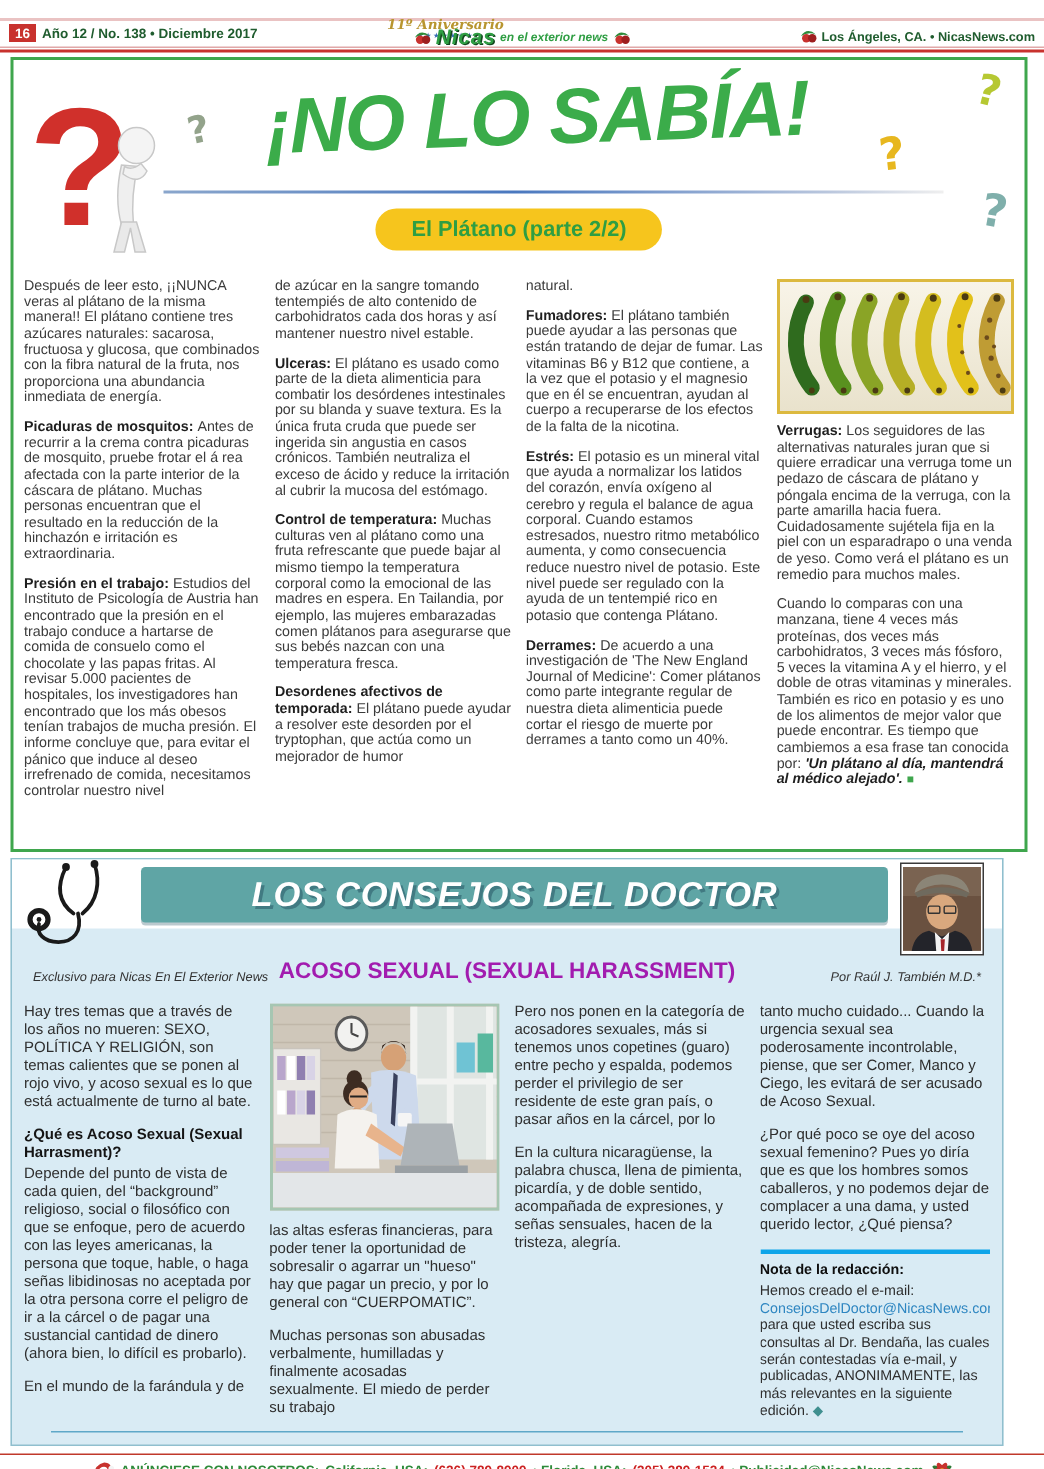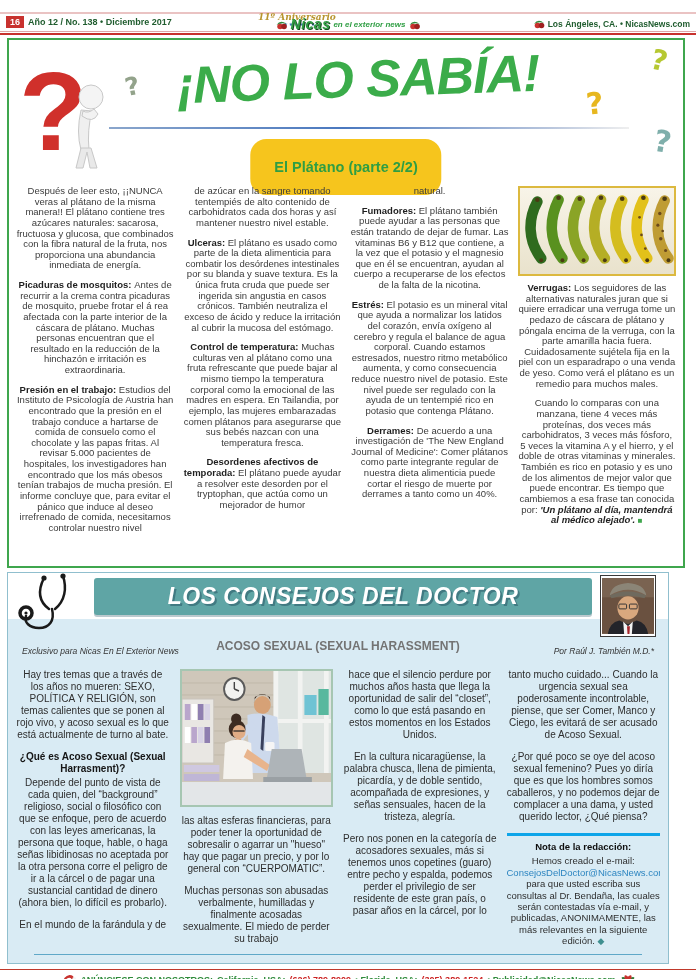--- a/index.html
+++ b/index.html
@@ -24,38 +24,38 @@
   
   .a1{position:absolute;top:27px;left:7px;width:678px;height:530px;border:2px solid #3fa64d;background:#fff;box-sizing:border-box;}
   .qfig{position:absolute;left:10px;top:14px;}
   .qm{position:absolute;font-weight:bold;font-family:"DejaVu Sans",sans-serif;}
   .qm-left{left:116px;top:32px;font-size:25px;color:#93a38b;transform:rotate(-12deg);}
   .qm-lime{right:16px;top:4px;font-size:28px;color:#b6c832;transform:rotate(14deg);}
   .qm-gold{right:80px;top:46px;font-size:30px;color:#e7b71f;transform:rotate(-6deg);}
   .qm-teal{right:12px;top:84px;font-size:30px;color:#7fafab;transform:rotate(10deg);}
   .a1-title{position:absolute;top:12px;left:118px;width:462px;margin:0;text-align:center;font-size:52px;font-style:italic;font-weight:bold;color:#3bac4a;letter-spacing:-1px;line-height:1.05;transform:rotate(-2deg);}
   .a1-underline{position:absolute;top:87px;left:100px;width:520px;height:2px;background:linear-gradient(90deg,#8aa6cc,#4a78bf 45%,#b9c6dd 85%,#efefef);}
-  .a1-pill{position:absolute;top:99px;left:50%;transform:translateX(-50%);background:#f6c51d;color:#2f9e43;font-weight:bold;font-size:14.5px;padding:20px 24px;border-radius:16px;white-space:nowrap;}
+  .a1-pill{position:absolute;top:99px;left:50%;transform:translateX(-50%);background:#f6c51d;color:#2f9e43;font-weight:bold;font-size:14.5px;padding:6px 24px;border-radius:16px;white-space:nowrap;}
   .a1-cols{position:absolute;top:146px;left:7px;right:7px;bottom:5px;display:flex;gap:9px;font-size:9.5px;line-height:1.12;color:#3b3b3b;overflow:hidden;}
-  .col{flex:1;overflow:hidden;min-width:0;text-align:center;}
+  .col{flex:1;overflow:hidden;min-width:0;}
   .a1-cols p{margin:0 0 9px;}
   .a1-cols b{color:#1f1f1f;}
   .banana-img{display:block;width:100%;height:90px;border:2px solid #dcb93f;background:linear-gradient(180deg,#f8f4e8,#e9e2cc);box-sizing:border-box;margin-bottom:7px;}
   .quote-tail{font-style:italic;}
   .endmark-green{color:#3fa64d;font-size:8px;}
 
   
   .a2{position:absolute;top:561px;left:7px;width:662px;height:392px;border:1px solid #90bfce;background:#d9ebf4;box-sizing:border-box;}
   .a2-topstrip{position:absolute;top:0;left:0;right:0;height:46px;background:#fff;}
   .steth{position:absolute;left:6px;top:0;}
   .a2-banner{position:absolute;left:86px;top:5px;width:498px;height:37px;background:#5fa5a5;border-radius:3px;color:#fff;font-weight:bold;font-style:italic;font-size:23px;text-align:center;line-height:37px;letter-spacing:.5px;text-shadow:2px 2px 0 rgba(35,80,95,.5);box-shadow:0 2px 0 rgba(60,100,115,.35);}
   .doc-photo{position:absolute;right:12px;top:2px;width:56px;height:62px;border:1px solid #3a3a3a;background:#fff;padding:1px;box-sizing:border-box;}
   .a2-subrow{position:absolute;top:66px;left:14px;right:14px;height:22px;}
   .a2-exclusive{position:absolute;left:0;top:7px;font-style:italic;font-size:8.5px;color:#333;}
-  .a2-headline{position:absolute;left:50%;transform:translateX(-50%);top:0;font-weight:bold;font-size:12px;color:#737373;white-space:nowrap;}
+  .a2-headline{position:absolute;left:50%;transform:translateX(-50%);top:0;font-weight:bold;font-size:15px;color:#a21caf;white-space:nowrap;}
   .a2-byline{position:absolute;right:0;top:7px;font-style:italic;font-size:8.5px;color:#333;}
   .a2-cols{position:absolute;top:96px;left:8px;right:8px;bottom:14px;display:flex;gap:10px;font-size:10px;line-height:1.2;color:#2e2e2e;overflow:hidden;}
   .a2-cols p{margin:0 0 10px;}
   .a2-heading{font-weight:bold;color:#151515;margin:0 0 2px !important;}
   .office-img{display:block;width:100%;height:138px;border:2px solid #a6c6b2;box-sizing:border-box;margin-bottom:8px;background:#cfc7ba;}
   .note{border-top:3px solid #0ea5e9;margin-top:4px;padding-top:5px;font-size:9.5px;}
   .note-title{font-weight:bold;color:#0e0e0e;margin:0 0 3px !important;}
   .note-link{color:#2e86c1;display:block;text-decoration:none;}
   .endmark-teal{color:#3f8f8f;font-size:9px;}
   .a2-bottomline{position:absolute;left:26px;right:26px;bottom:8px;height:1px;background:#5fa8c8;}
@@ -280,23 +280,22 @@
           <polygon points="96,78 128,78 133,106 91,106" fill="#aeb4b8"></polygon>
           <rect x="87" y="106" width="52" height="5" fill="#9aa0a4"></rect>
           <rect x="0" y="111" width="160" height="23" fill="#e3e6e8"></rect>
           <rect x="2" y="94" width="38" height="7" fill="#cfc8e0"></rect>
           <rect x="2" y="103" width="38" height="7" fill="#bfb6d6"></rect>
         </svg>
         <p>las altas esferas financieras, para poder tener la oportunidad de sobresalir o agarrar un "hueso" hay que pagar un precio, y por lo general con “CUERPOMATIC”.</p>
         <p>Muchas personas son abusadas verbalmente, humilladas y finalmente acosadas sexualmente. El miedo de perder su trabajo</p>
       </div>
       <div class="col">
-        <p>hace que el silencio perdure por muchos años hasta que llega la oportunidad de salir del “closet”, como lo que está pasando en estos momentos en los Estados Unidos.</p>
+        <p>Pero nos ponen en la categoría de acosadores sexuales, más si tenemos unos copetines (guaro) entre pecho y espalda, podemos perder el privilegio de ser residente de este gran país, o pasar años en la cárcel, por lo</p>
         <p>En la cultura nicaragüense, la palabra chusca, llena de pimienta, picardía, y de doble sentido, acompañada de expresiones, y señas sensuales, hacen de la tristeza, alegría.</p>
-        <p>Pero nos ponen en la categoría de acosadores sexuales, más si tenemos unos copetines (guaro) entre pecho y espalda, podemos perder el privilegio de ser residente de este gran país, o pasar años en la cárcel, por lo</p>
       </div>
       <div class="col">
         <p>tanto mucho cuidado... Cuando la urgencia sexual sea poderosamente incontrolable, piense, que ser Comer, Manco y Ciego, les evitará de ser acusado de Acoso Sexual.</p>
         <p>¿Por qué poco se oye del acoso sexual femenino? Pues yo diría que es que los hombres somos caballeros, y no podemos dejar de complacer a una dama, y usted querido lector, ¿Qué piensa?</p>
         <div class="note">
           <p class="note-title">Nota de la redacción:</p>
           <span>Hemos creado el e-mail:</span>
           <a href="#" class="note-link">ConsejosDelDoctor@NicasNews.com</a>
           <span>para que usted escriba sus consultas al Dr. Bendaña, las cuales serán contestadas vía e-mail, y publicadas, ANONIMAMENTE, las más relevantes en la siguiente edición.</span>
           <span class="endmark-teal">◆</span>

